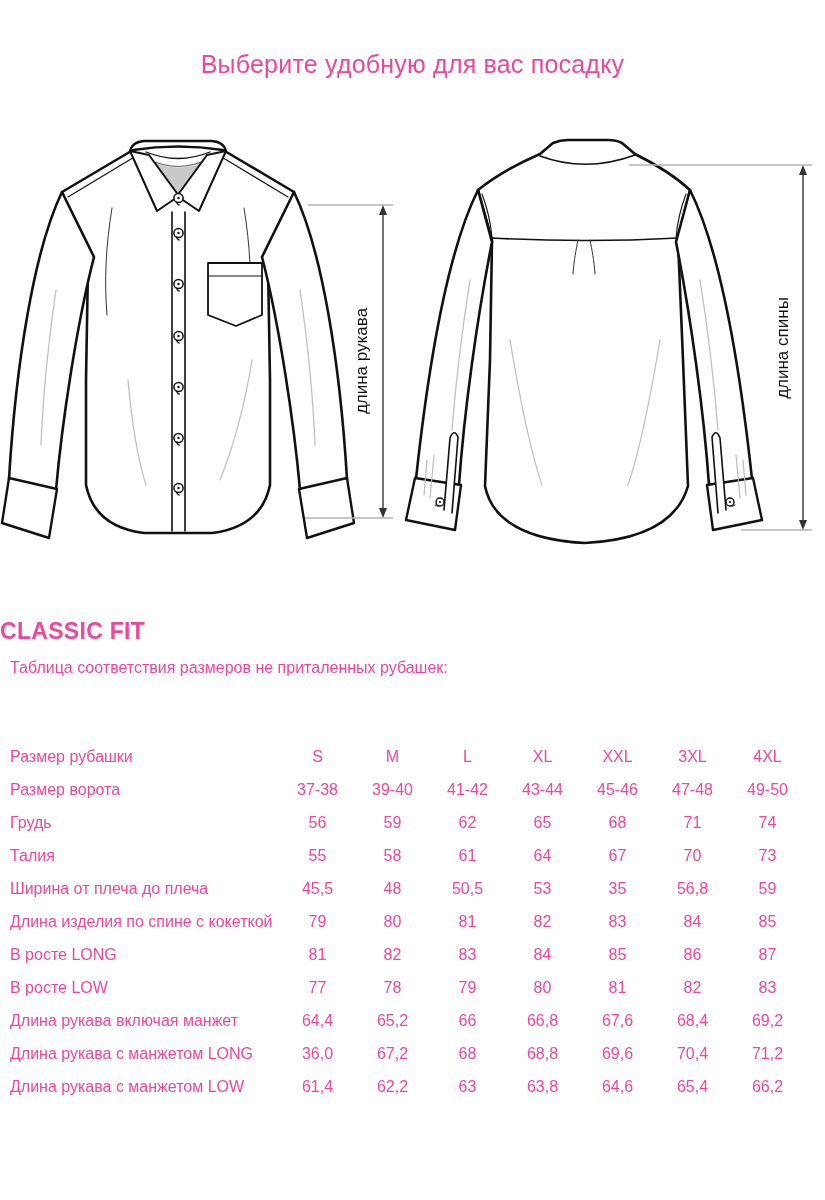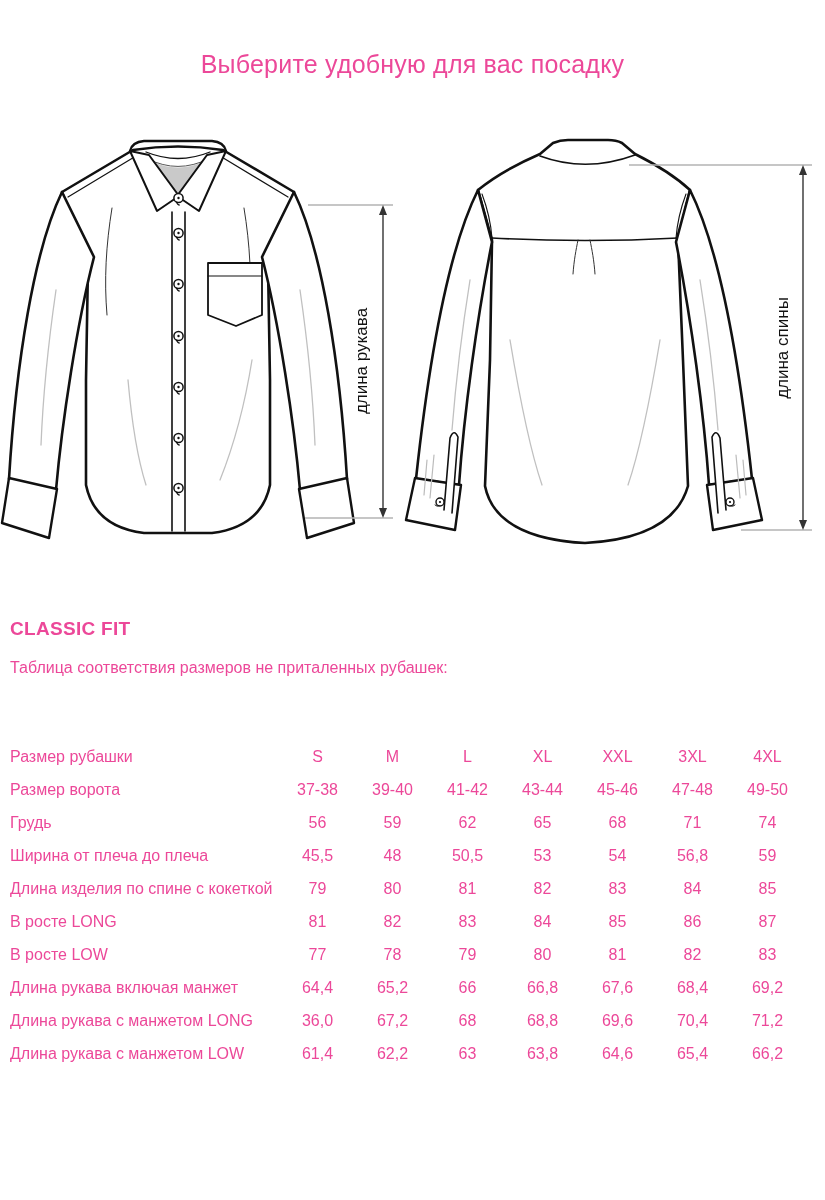--- a/index.html
+++ b/index.html
@@ -1,21 +1,21 @@
 <!DOCTYPE html>
 <html><head>
 <meta charset="utf-8">
 <style>
   html,body{margin:0;padding:0;background:#ffffff;}
   #page{position:relative;width:798px;height:1200px;background:#ffffff;overflow:hidden;
         font-family:"Liberation Sans", sans-serif;color:#ec4899;padding-left:48px;}
   .title{position:absolute;top:50px;left:0;width:825px;text-align:center;
          font-size:25px;font-weight:400;letter-spacing:0.2px;}
   .illustration{position:absolute;top:130px;left:0;width:825px;height:470px;}
-  .fit-heading{position:absolute;top:618px;left:10px;font-size:19px;font-weight:700;letter-spacing:0.3px;}
+  .fit-heading{position:absolute;top:618px;left:0;font-size:23px;font-weight:700;letter-spacing:0.3px;}
   .subtitle{position:absolute;top:659px;left:10px;font-size:16px;font-weight:400;}
   .size-table{position:absolute;top:740px;left:10px;width:800px;}
   .trow{display:flex;height:33px;align-items:center;font-size:16px;}
   .tlabel{width:270px;text-align:left;white-space:nowrap;}
   .tcell{width:75px;text-align:center;}
   svg text{font-family:"Liberation Sans", sans-serif;}
 </style>
 </head>
 <body>
 
@@ -187,26 +187,36 @@
         <div class="tlabel">Грудь</div>
         <div class="tcell">56</div>
         <div class="tcell">59</div>
         <div class="tcell">62</div>
         <div class="tcell">65</div>
         <div class="tcell">68</div>
         <div class="tcell">71</div>
         <div class="tcell">74</div>
       </div>
       <div class="trow">
+        <div class="tlabel">Талия</div>
+        <div class="tcell">55</div>
+        <div class="tcell">58</div>
+        <div class="tcell">61</div>
+        <div class="tcell">64</div>
+        <div class="tcell">67</div>
+        <div class="tcell">70</div>
+        <div class="tcell">73</div>
+      </div>
+      <div class="trow">
         <div class="tlabel">Ширина от плеча до плеча</div>
         <div class="tcell">45,5</div>
         <div class="tcell">48</div>
         <div class="tcell">50,5</div>
         <div class="tcell">53</div>
-        <div class="tcell">54</div>
+        <div class="tcell">35</div>
         <div class="tcell">56,8</div>
         <div class="tcell">59</div>
       </div>
       <div class="trow">
         <div class="tlabel">Длина изделия по спине с кокеткой</div>
         <div class="tcell">79</div>
         <div class="tcell">80</div>
         <div class="tcell">81</div>
         <div class="tcell">82</div>
         <div class="tcell">83</div>

